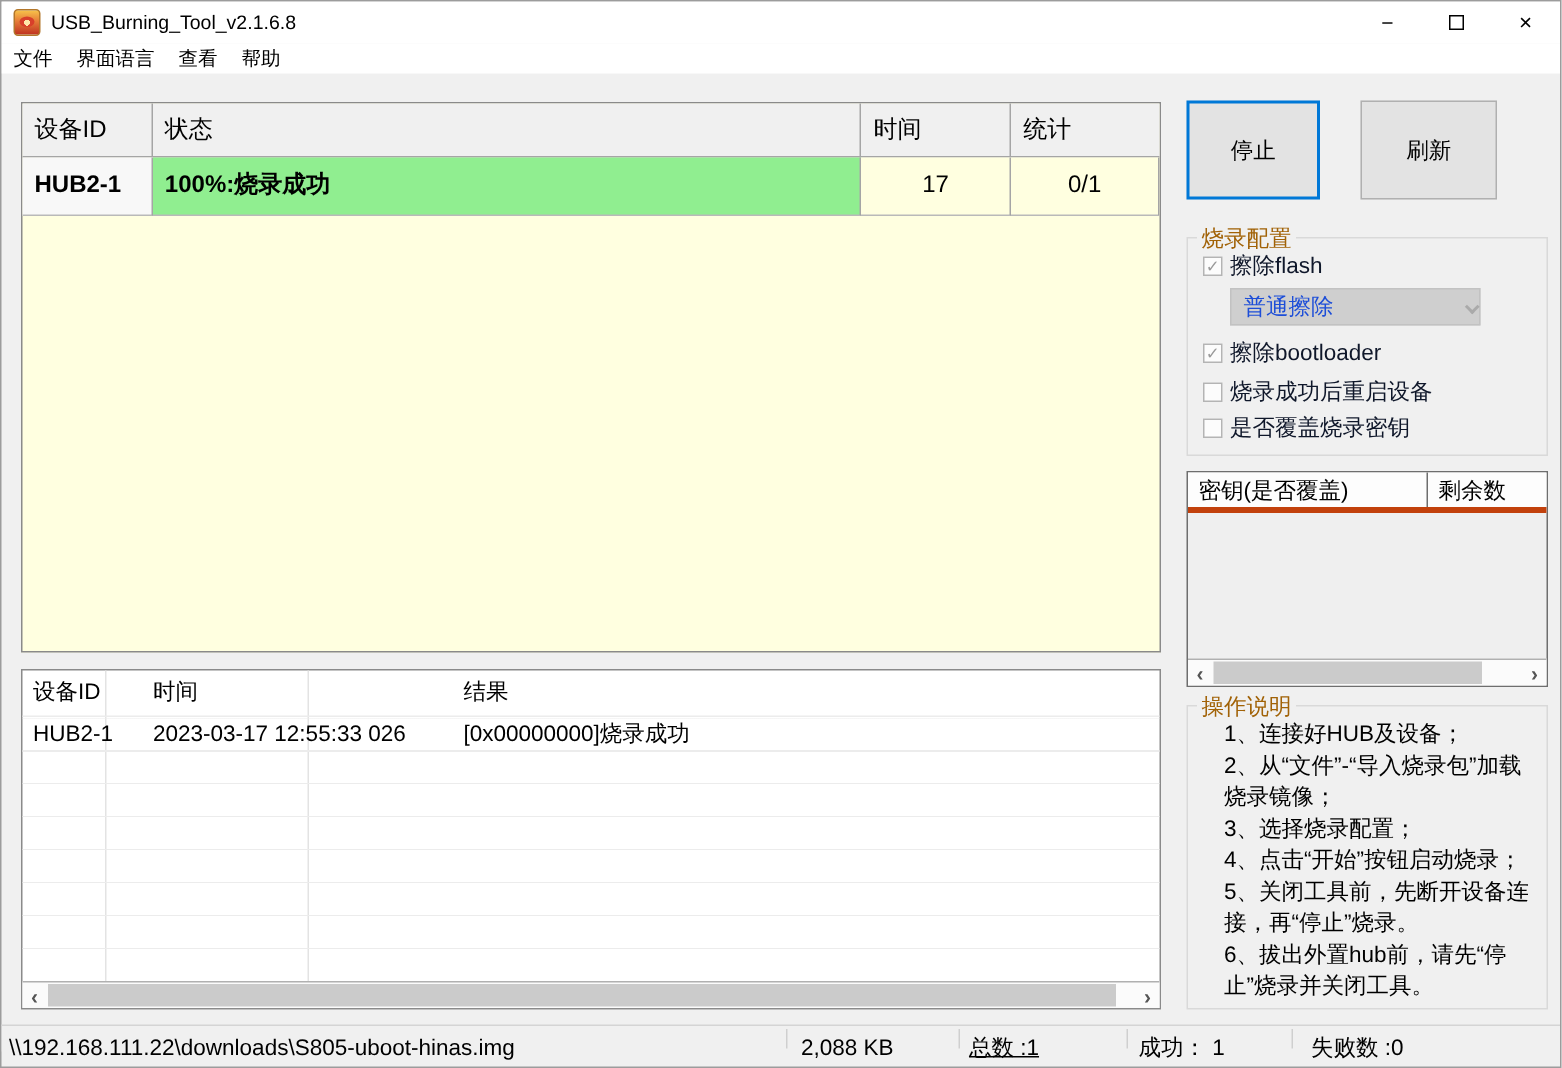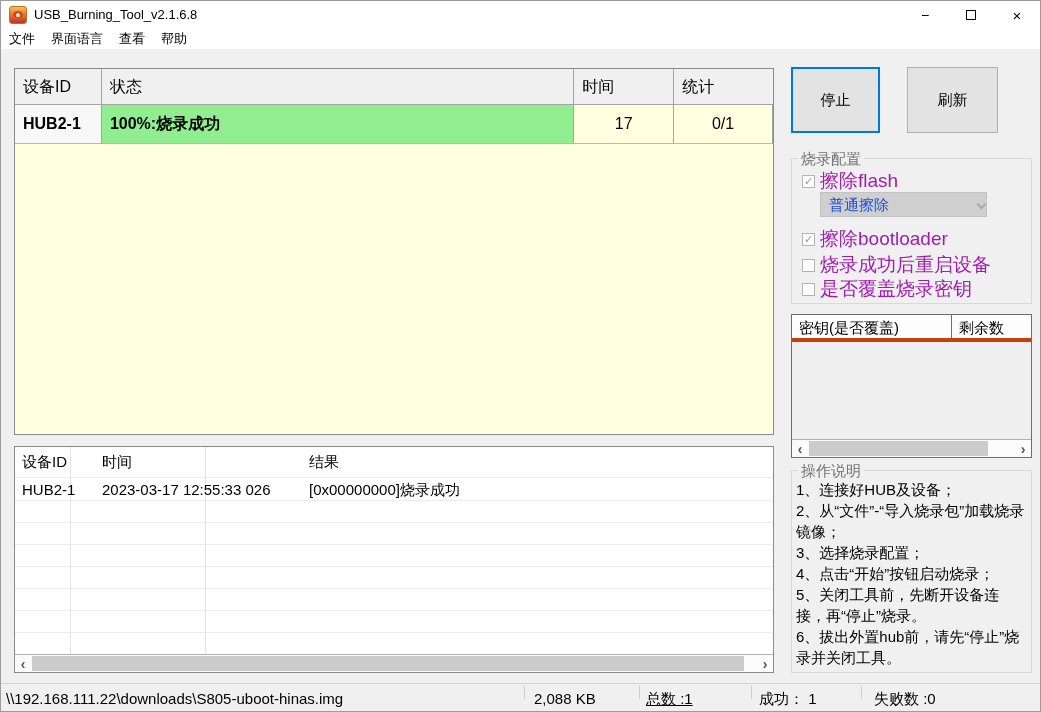--- a/index.html
+++ b/index.html
@@ -43,28 +43,28 @@
 
   
   .btn { position:absolute; background:#e3e3e3; font-size:15px; display:flex;
          align-items:center; justify-content:center; font-family:inherit; }
   .btn-stop { left:790px; top:66px; width:89px; height:66px; border:2px solid #0078d7; }
   .btn-refresh { left:906px; top:66px; width:91px; height:66px; border:1px solid #b0b0b0; }
 
   
   .groupbox { position:absolute; border:1px solid #d9d9d9; }
   .group-label { position:absolute; top:-9px; left:6px; background:#f0f0f0; padding:0 3px;
-                 font-size:15px; color:#737373; }
+                 font-size:15px; color:#a16207; }
   .gb-config { left:790px; top:157px; width:241px; height:146px; }
   .cb-row { position:absolute; left:10px; display:flex; align-items:center; gap:5px; }
   .checkbox { width:13px; height:13px; border:1px solid #b4b4b4; background:#fcfcfc;
               display:inline-flex; align-items:center; justify-content:center;
               font-size:11px; color:#9a9a9a; flex:none; }
   .checkbox.checked::after { content:"✓"; }
-  .cb-label { font-size:19px; color:#a21caf; white-space:nowrap; }
+  .cb-label { font-size:15px; color:#0f172a; white-space:nowrap; }
   .dropdown { position:absolute; left:28px; top:33px; width:167px; height:25px;
               background:#cfcfcf; border:1px solid #c2c2c2; font-size:15px; color:#1d4ed8;
               line-height:23px; padding-left:8px; }
   .chevron-down { position:absolute; right:11px; top:7px; width:7px; height:7px;
               border-right:2px solid #aaa; border-bottom:2px solid #aaa; transform:rotate(45deg); }
 
   
   .key-table { position:absolute; left:790px; top:313px; width:241px; height:144px;
                background:#efefef; border:1px solid #6e6e6e; }
   .kt-header { display:flex; height:27px; background:#fdfdfd; border-bottom:4px solid #c2410c; }
@@ -75,21 +75,21 @@
   
   .hscroll { position:absolute; left:0; right:0; bottom:0; height:18px; background:#fbfbfb;
              border-top:1px solid #b0b0b0; }
   .hs-arrow { position:absolute; top:0; width:16px; height:17px; display:flex; align-items:center;
               justify-content:center; font-size:14px; font-weight:700; color:#555; }
   .hs-left { left:0; } .hs-right { right:0; }
   .hs-thumb { position:absolute; top:1px; height:15px; background:#cbcbcb; }
 
   
   .gb-instructions { left:790px; top:469px; width:241px; height:203px; }
-  .instr-body { position:absolute; left:4px; right:4px; top:8px; font-size:15px; line-height:21px; }
+  .instr-body { position:absolute; left:24px; right:4px; top:8px; font-size:15px; line-height:21px; }
 
   
   .log-table { position:absolute; left:13px; top:445px; width:760px; height:227px;
                background:#fff; border:1px solid #8a8a8a; }
   .lt-colsep { position:absolute; top:0; bottom:18px; width:1px; background:#e3e3e3; }
   .lt-sep1 { left:55px; } .lt-sep2 { left:190px; }
   .lt-header { position:absolute; left:0; top:0; height:31px; width:100%;
                border-bottom:1px solid #ececec; }
   .lt-h { position:absolute; font-size:15px; line-height:30px; }
   .lt-body { position:absolute; left:0; top:32px; right:0; bottom:18px;

